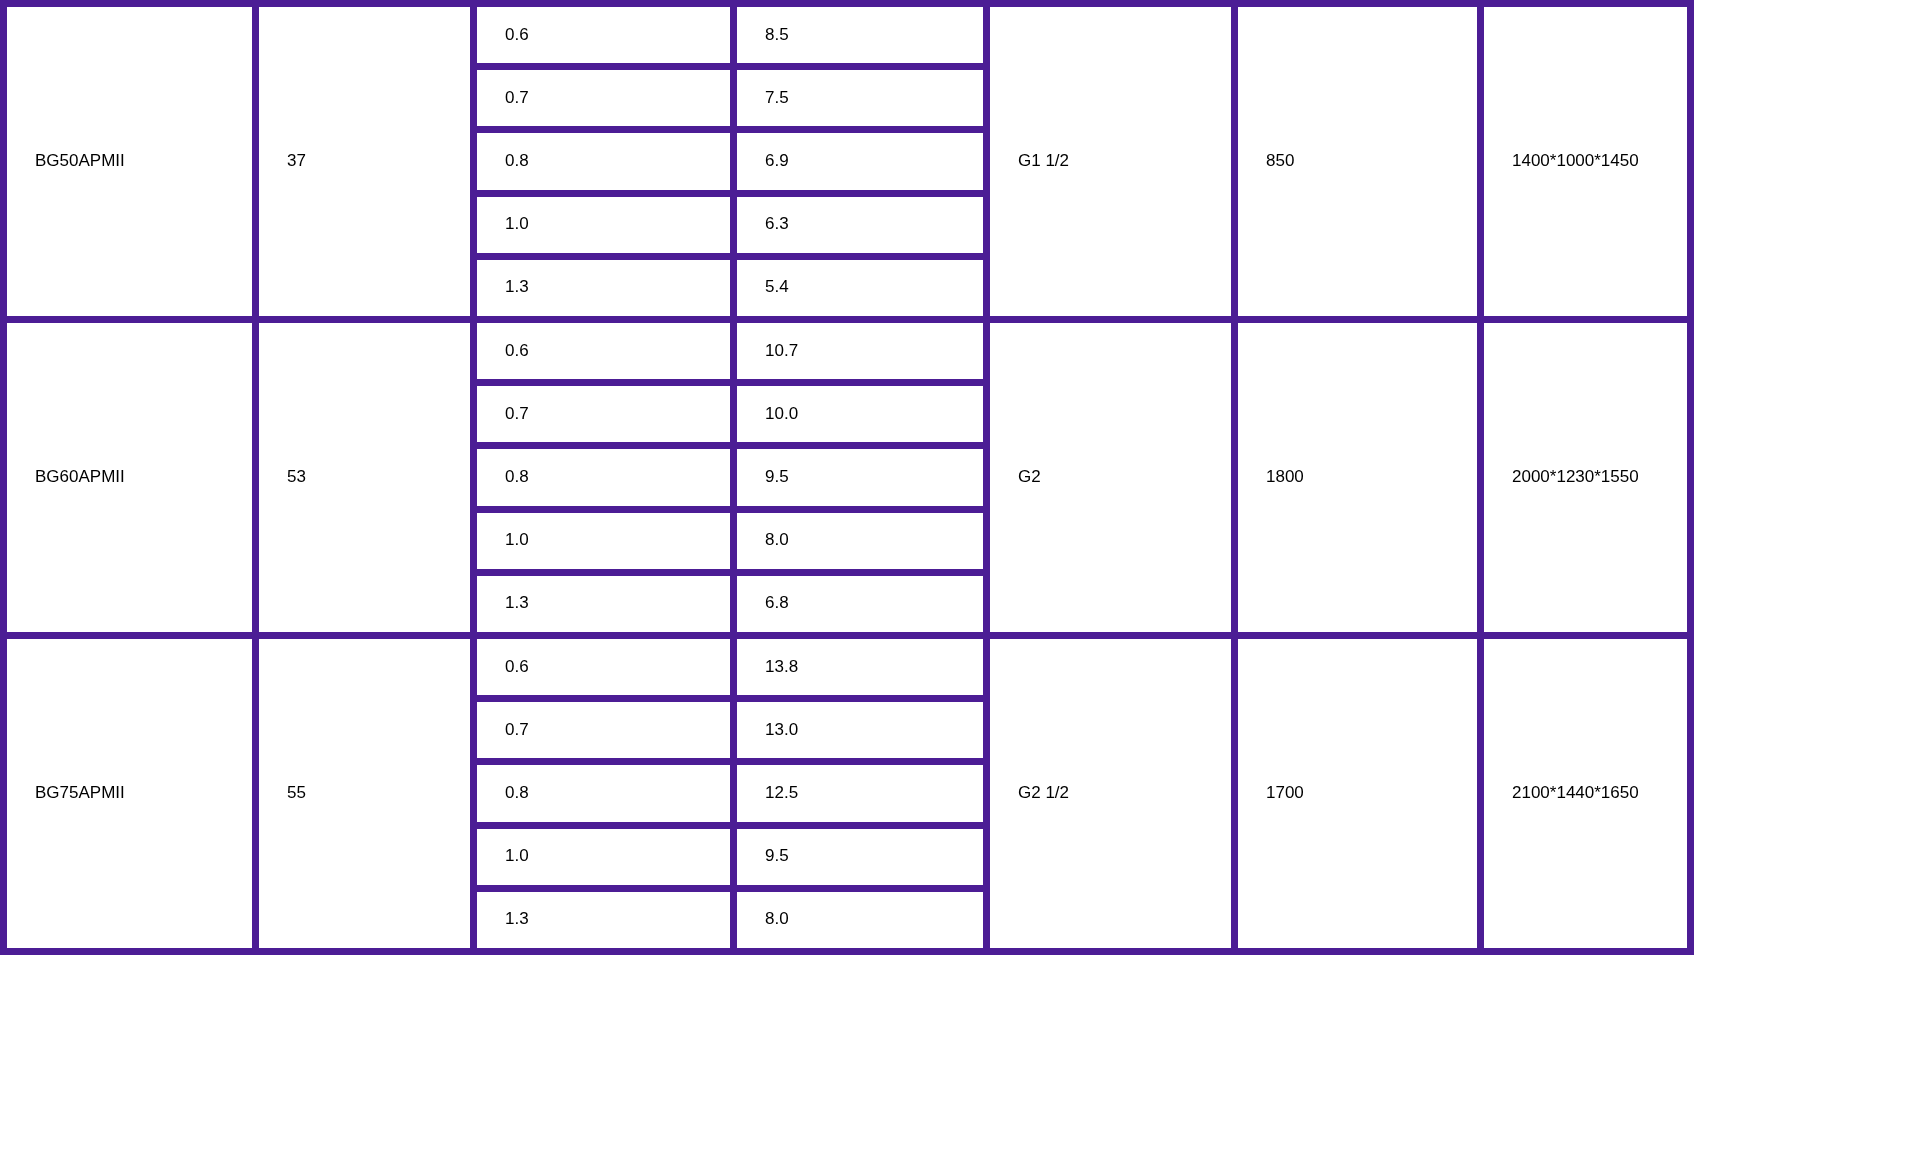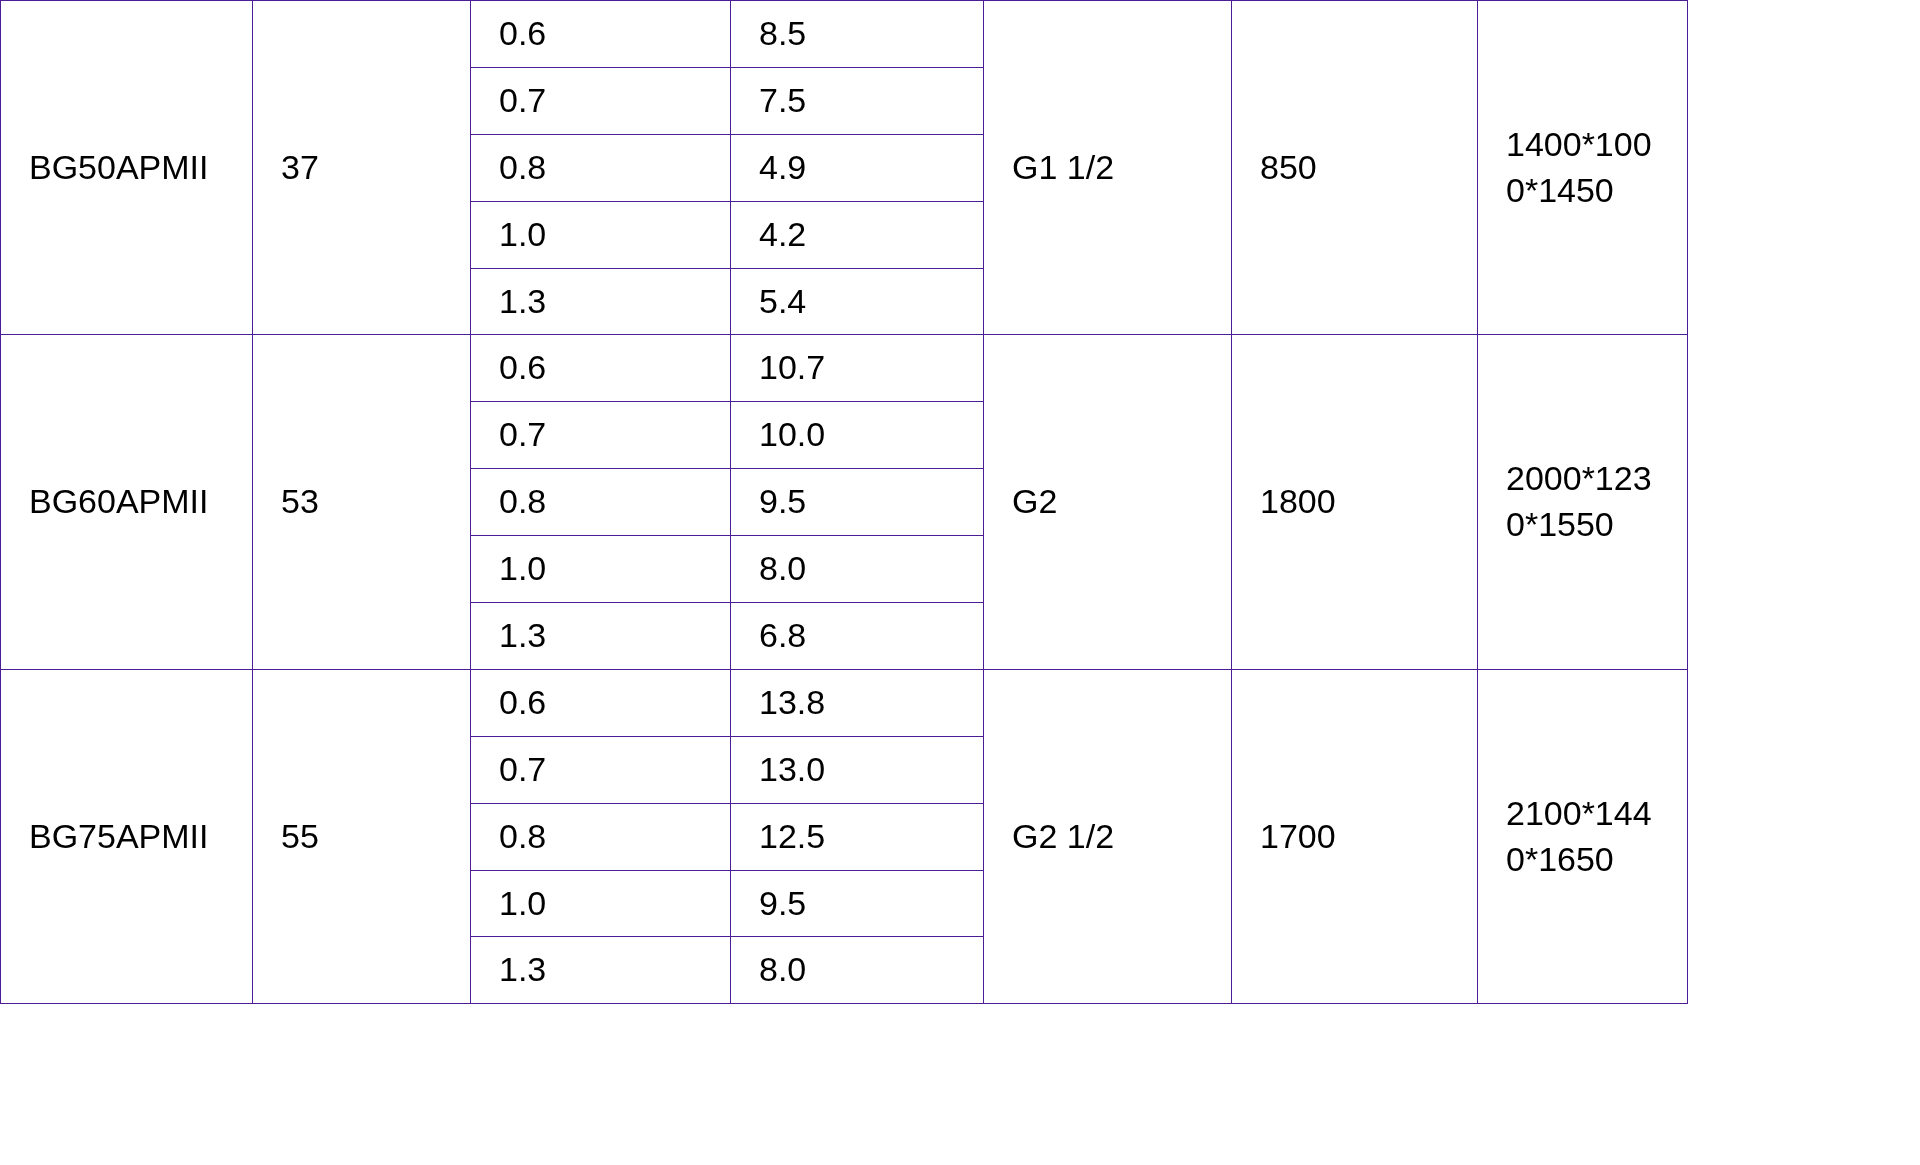--- a/index.html
+++ b/index.html
@@ -20,22 +20,22 @@
     position: relative;
     box-sizing: border-box;
   }
   table.spec-table {
     border-collapse: collapse;
     table-layout: fixed;
     width: 1687px;
     margin: 0;
   }
   table.spec-table td {
-    border: 1px solid #4c1d95;
-    font-size: 34px;
+    border: 7px solid #4c1d95;
+    font-size: 17px;
     line-height: 1.35;
     padding: 10px 28px;
     vertical-align: middle;
     word-wrap: break-word;
     overflow-wrap: break-word;
     box-sizing: border-box;
   }
   
   col.c-model    { width: 252px; }
   col.c-power    { width: 218px; }
@@ -78,25 +78,25 @@
         <td class="outlet" rowspan="5">G1 1/2</td>
         <td class="weight" rowspan="5">850</td>
         <td class="dim" rowspan="5">1400*1000*1450</td>
       </tr>
       <tr>
         <td class="sub">0.7</td>
         <td class="sub">7.5</td>
       </tr>
       <tr>
         <td class="sub">0.8</td>
-        <td class="sub">4.9</td>
+        <td class="sub">6.9</td>
       </tr>
       <tr>
         <td class="sub">1.0</td>
-        <td class="sub">4.2</td>
+        <td class="sub">6.3</td>
       </tr>
       <tr>
         <td class="sub">1.3</td>
         <td class="sub">5.4</td>
       </tr>
 
       <tr>
         <td class="model" rowspan="5">BG60APMII</td>
         <td class="power" rowspan="5">53</td>
         <td class="sub">0.6</td>

